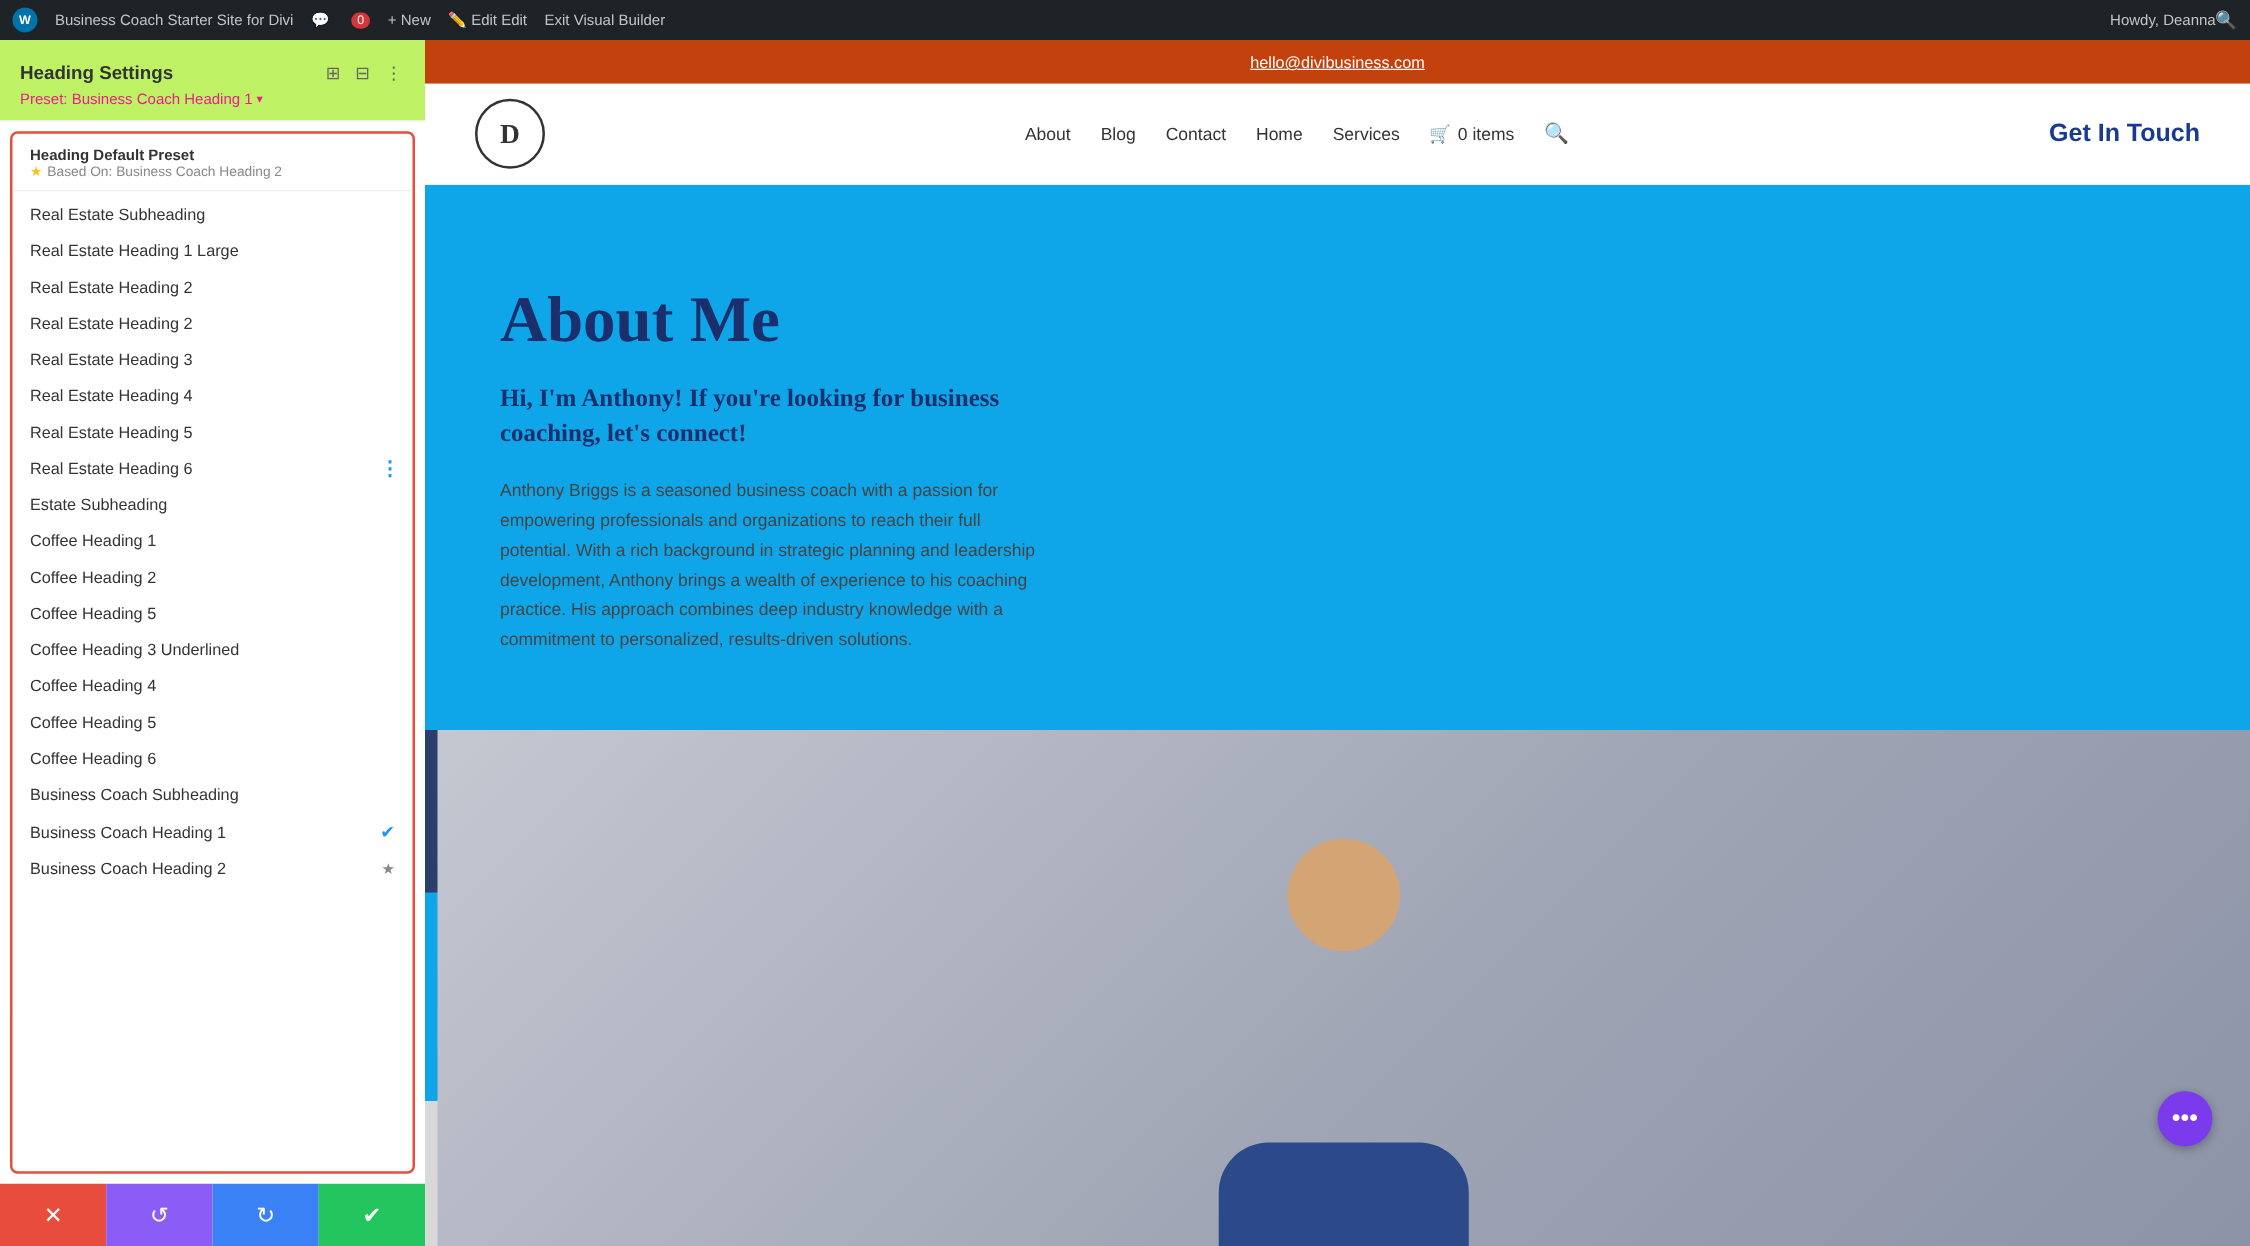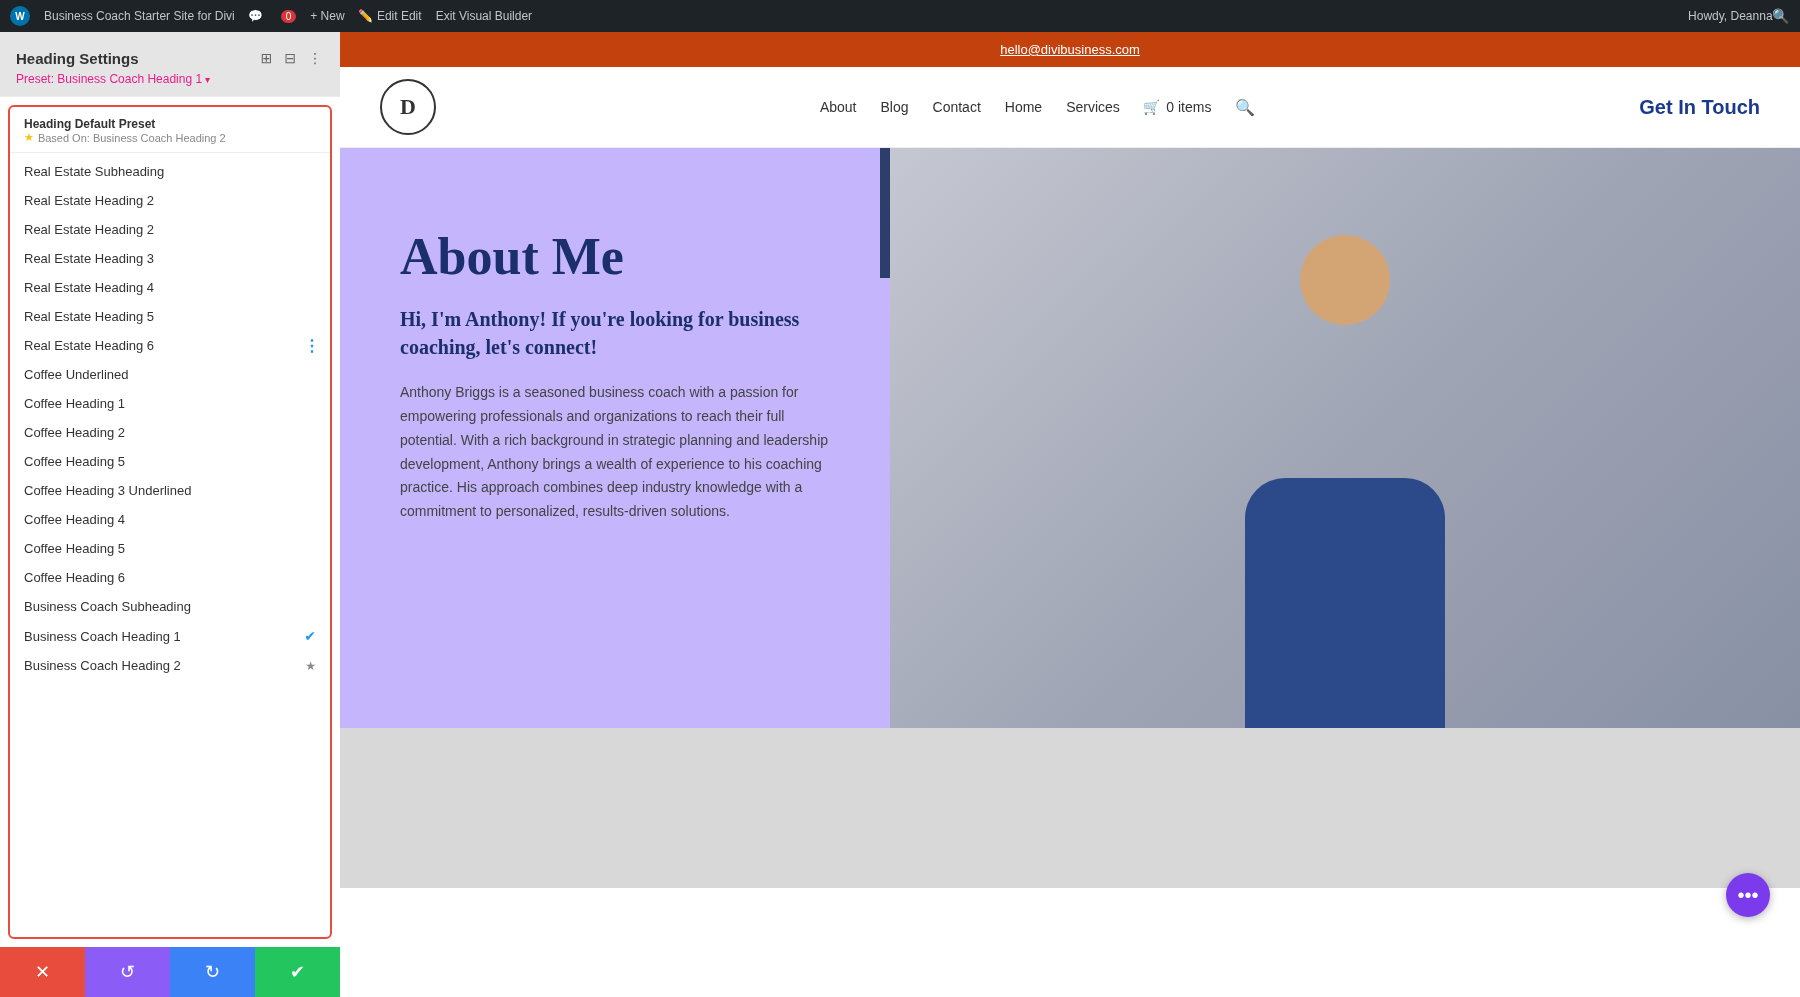--- a/index.html
+++ b/index.html
@@ -48,21 +48,21 @@
       width: 340px;
       background: #fff;
       display: flex;
       flex-direction: column;
       flex-shrink: 0;
       position: relative;
     }
 
     
     .panel-header {
-      background: #e5e5e5;
+      background: #bef264;
       padding: 16px 16px 10px 16px;
       border-bottom: 1px solid #eee;
       flex-shrink: 0;
     }
     .panel-title {
       font-size: 15px;
       font-weight: bold;
       color: #333;
       font-family: Arial, sans-serif;
       display: flex;
@@ -220,21 +220,22 @@
       font-weight: bold;
       font-family: Arial, sans-serif;
       font-size: 20px;
       cursor: pointer;
     }
 
     
     .about-section {
       display: flex;
       min-height: 580px;
-      background: #c4b5fd;
+      background: #0ea5e9;
+      flex-direction: column;
     }
     .about-content {
       flex: 1;
       padding: 80px 50px 60px 60px;
       max-width: 540px;
     }
     .about-heading {
       font-family: Georgia, serif;
       font-size: 52px;
       font-weight: bold;
@@ -388,40 +389,43 @@
           <span class="star-icon">★</span>
           <span>Based On: Business Coach Heading 2</span>
         </div>
       </div>
 
       <div class="preset-list" id="preset-list-container">
           <div class="preset-item">
             <span class="preset-item-label">Real Estate Subheading</span>
           </div>
           <div class="preset-item">
+            <span class="preset-item-label">Real Estate Heading 1 Large</span>
+          </div>
+          <div class="preset-item">
             <span class="preset-item-label">Real Estate Heading 2</span>
           </div>
           <div class="preset-item">
             <span class="preset-item-label">Real Estate Heading 2</span>
           </div>
           <div class="preset-item">
             <span class="preset-item-label">Real Estate Heading 3</span>
           </div>
           <div class="preset-item">
             <span class="preset-item-label">Real Estate Heading 4</span>
           </div>
           <div class="preset-item">
             <span class="preset-item-label">Real Estate Heading 5</span>
           </div>
           <div class="preset-item">
             <span class="preset-item-label">Real Estate Heading 6</span>
             <span class="preset-dots">⋮</span>
           </div>
           <div class="preset-item">
-            <span class="preset-item-label">Coffee Underlined</span>
+            <span class="preset-item-label">Estate Subheading</span>
           </div>
           <div class="preset-item">
             <span class="preset-item-label">Coffee Heading 1</span>
           </div>
           <div class="preset-item">
             <span class="preset-item-label">Coffee Heading 2</span>
           </div>
           <div class="preset-item">
             <span class="preset-item-label">Coffee Heading 5</span>
           </div>

